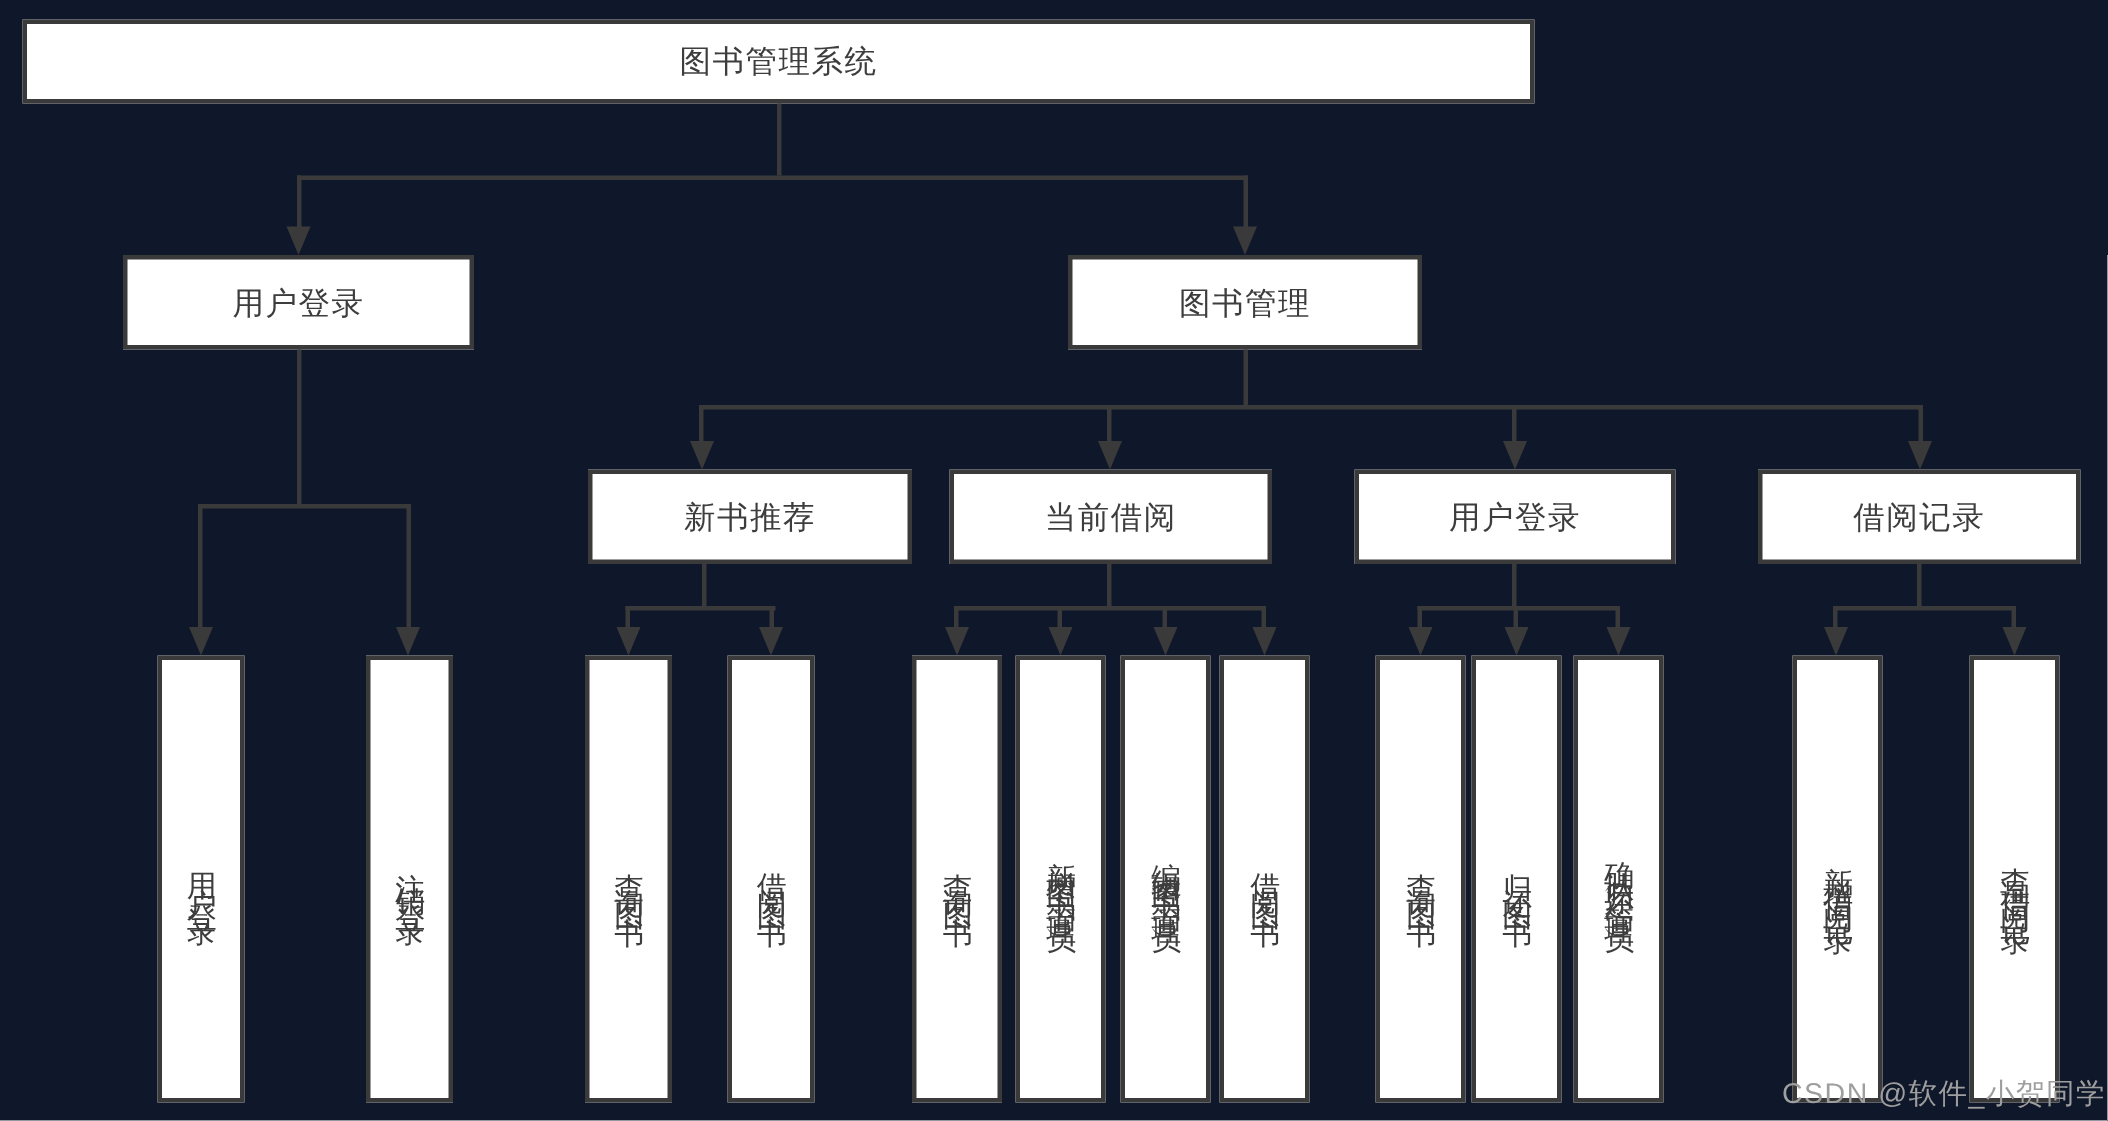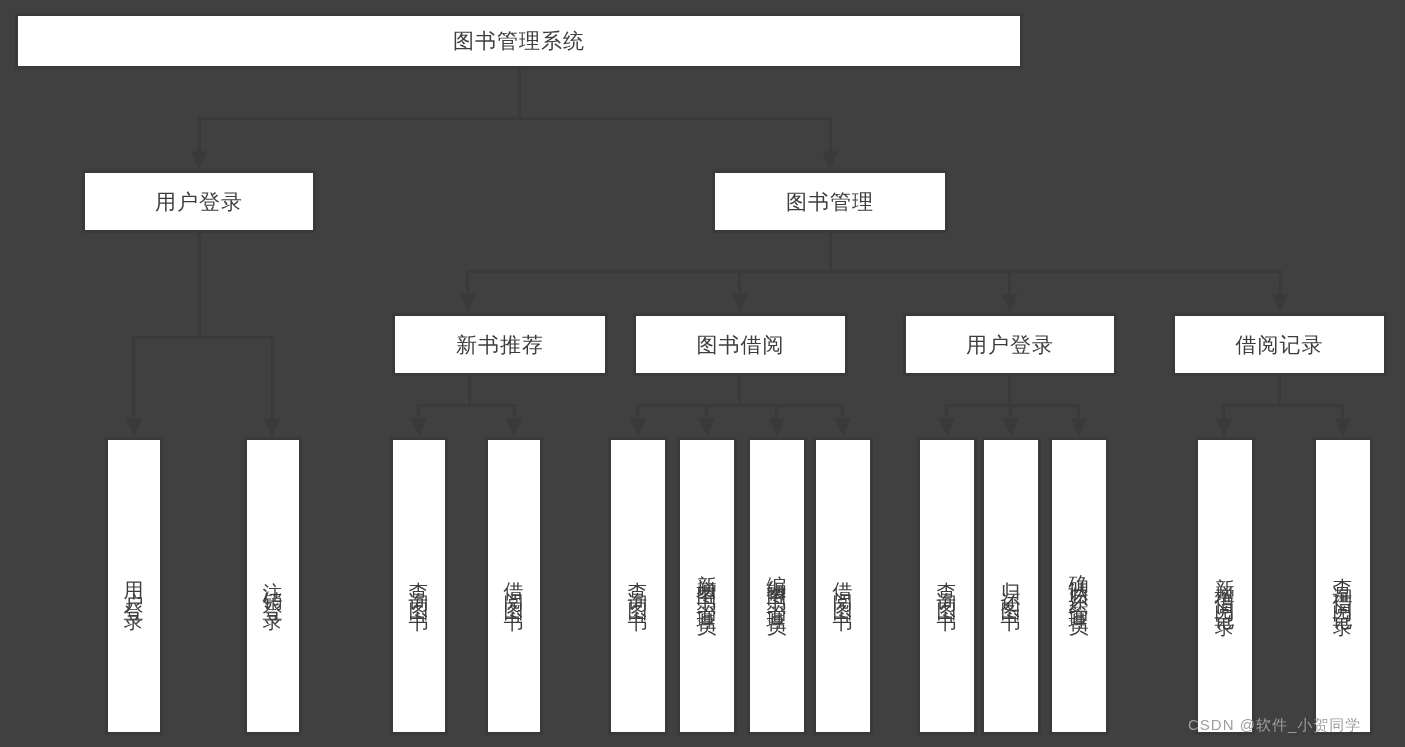--- a/index.html
+++ b/index.html
@@ -1,20 +1,20 @@
 <!DOCTYPE html>
 <html><head>
 <meta charset="utf-8">
 <style>
   html, body { margin: 0; padding: 0; background: #ffffff; }
   #stage {
     position: relative;
     width: 1405px;
     height: 747px;
-    background: #404040;
+    background: #0f172a;
     font-family: "Liberation Sans", "DejaVu Sans", sans-serif;
     overflow: hidden;
   }
   .box {
     position: absolute;
     box-sizing: border-box;
     border: 3px solid #3a3a3a;
     background: #ffffff;
     color: #3d3d3d;
     display: flex;
@@ -36,21 +36,21 @@
   .arrow {
     position: absolute;
     width: 0; height: 0;
     border-left: 8px solid transparent;
     border-right: 8px solid transparent;
     border-top: 19px solid #3a3a3a;
   }
   .watermark {
     position: absolute;
     color: #9e9e9e;
-    font-size: 15px;
+    font-size: 19px;
     letter-spacing: 1px;
     white-space: nowrap;
   }
 </style>
 </head>
 <body>
 
 <div id="stage">
 
   <div class="box hbox" style="left:15px; top:13px; width:1008px; height:56px;">图书管理系统</div>
@@ -77,21 +77,21 @@
   <div class="vline" style="left:466px; top:270px; height:26px;"></div>
   <div class="vline" style="left:738px; top:270px; height:26px;"></div>
   <div class="vline" style="left:1008px; top:270px; height:26px;"></div>
   <div class="vline" style="left:1279px; top:270px; height:26px;"></div>
   <div class="arrow" style="left:460px; top:294px;"></div>
   <div class="arrow" style="left:732px; top:294px;"></div>
   <div class="arrow" style="left:1002px; top:294px;"></div>
   <div class="arrow" style="left:1272px; top:294px;"></div>
 
   <div class="box hbox" style="left:362px; top:313px; width:216px; height:63px;margin-left:30px;">新书推荐</div>
-  <div class="box hbox" style="left:633px; top:313px; width:215px; height:63px;">图书借阅</div>
+  <div class="box hbox" style="left:633px; top:313px; width:215px; height:63px;">当前借阅</div>
   <div class="box hbox" style="left:903px; top:313px; width:214px; height:63px;">用户登录</div>
   <div class="box hbox" style="left:1172px; top:313px; width:215px; height:63px;">借阅记录</div>
 
   <div class="vline" style="left:468px; top:376px; height:30px;"></div>
   <div class="hline" style="left:417px; top:404px; width:100px;"></div>
   <div class="vline" style="left:417px; top:404px; height:18px;"></div>
   <div class="vline" style="left:513px; top:404px; height:18px;"></div>
   <div class="arrow" style="left:411px; top:418px;"></div>
   <div class="arrow" style="left:506px; top:418px;"></div>
 

